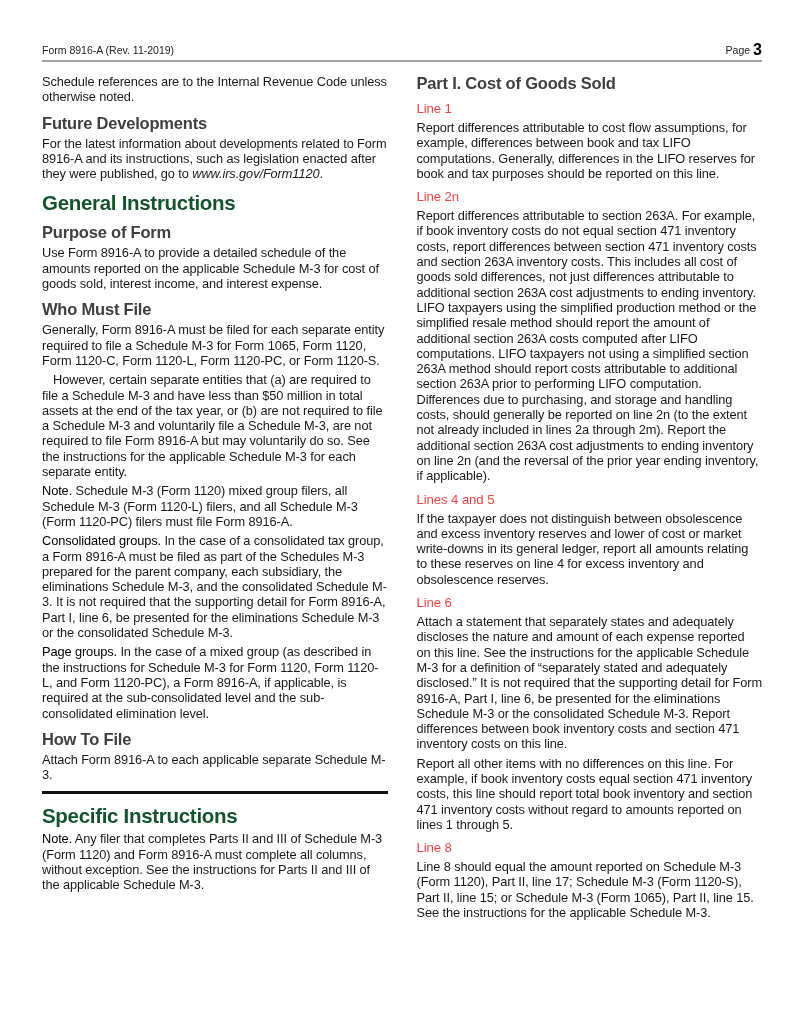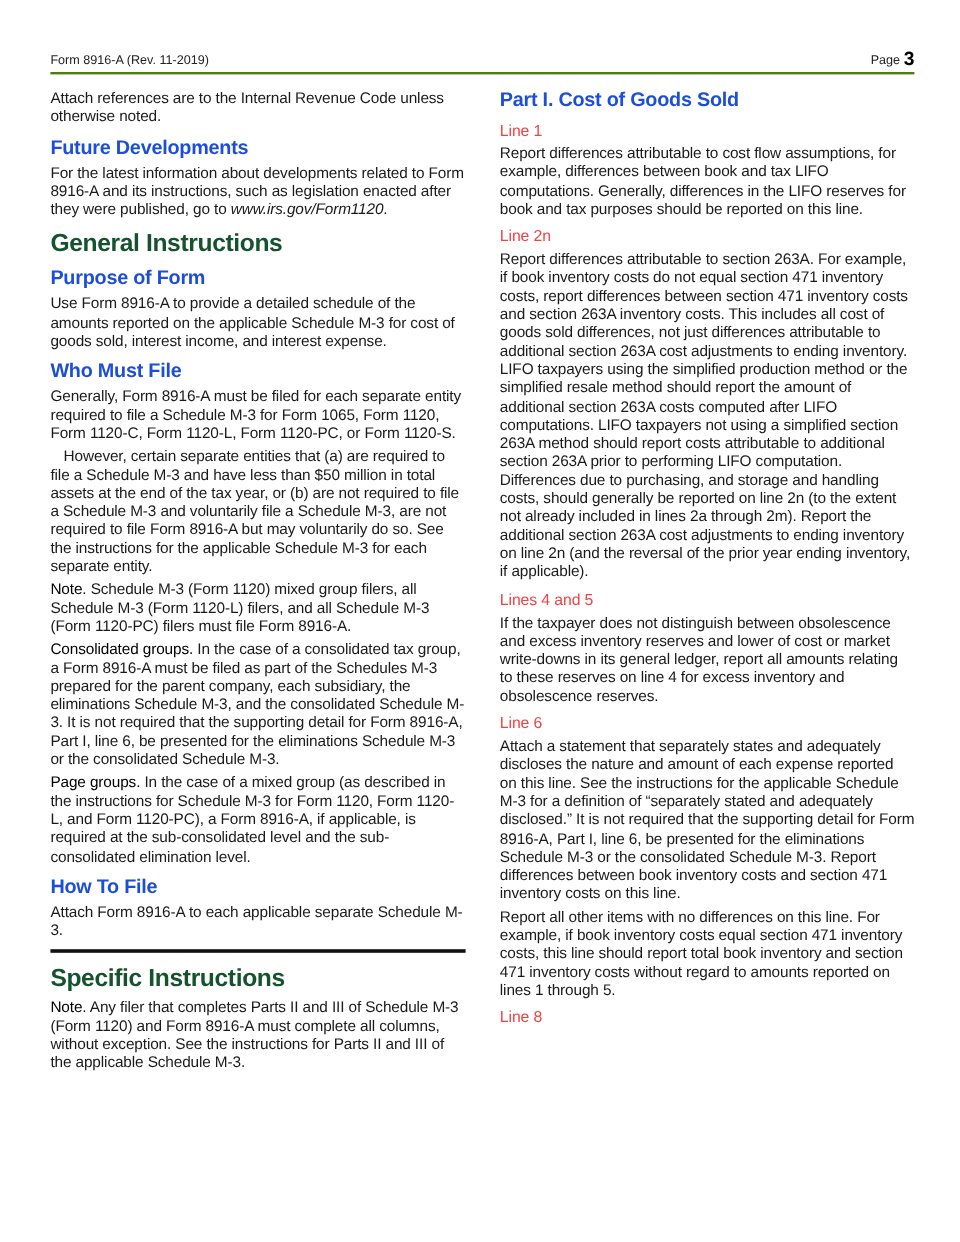--- a/index.html
+++ b/index.html
@@ -16,21 +16,21 @@
     width: 800px;
     height: 1035px;
     padding: 44px 38px 0 42px;
     background: #ffffff;
   }
   
   .doc-header {
     display: flex;
     justify-content: space-between;
     align-items: flex-end;
-    border-bottom: 2px solid #4d7c0f;
+    border-bottom: 2px solid #a3a3a3;
     padding-bottom: 4px;
   }
   .form-number {
     font-size: 10.5px;
     color: #222;
   }
   .page-indicator {
     font-size: 10.5px;
     color: #222;
     display: flex;
@@ -64,21 +64,21 @@
     font-weight: bold;
     letter-spacing: -0.3px;
     color: #14532d;
     margin: 11px 0 4px 0;
     line-height: 22px;
   }
   .h-med {
     font-size: 16.5px;
     font-weight: bold;
     letter-spacing: -0.2px;
-    color: #1d4ed8;
+    color: #404040;
     margin: 9px 0 3px 0;
     line-height: 19px;
   }
   .h-small {
     font-size: 13.2px;
     font-weight: normal;
     letter-spacing: -0.1px;
     color: #ef4444;
     margin: 8px 0 3px 0;
     line-height: 16px;
@@ -102,21 +102,21 @@
     <span class="page-indicator">
       <span>Page</span>
       <span class="page-number">3</span>
     </span>
   </div>
 
   <div class="columns">
 
     <div class="col">
 
-      <p class="body-text">Attach references are to the Internal Revenue Code unless otherwise noted.</p>
+      <p class="body-text">Schedule references are to the Internal Revenue Code unless otherwise noted.</p>
 
       <h2 class="h-med">Future Developments</h2>
       <p class="body-text"><span>For the latest information about developments related to Form 8916-A and its instructions, such as legislation enacted after they were published, go to </span><a href="#" class="url-link">www.irs.gov/Form1120</a><span>.</span></p>
 
       <h1 class="h-large">General Instructions</h1>
 
       <h2 class="h-med">Purpose of Form</h2>
       <p class="body-text">Use Form 8916-A to provide a detailed schedule of the amounts reported on the applicable Schedule M-3 for cost of goods sold, interest income, and interest expense.</p>
 
       <h2 class="h-med">Who Must File</h2>
@@ -151,17 +151,18 @@
 
       <h3 class="h-small">Lines 4 and 5</h3>
       <p class="body-text">If the taxpayer does not distinguish between obsolescence and excess inventory reserves and lower of cost or market write-downs in its general ledger, report all amounts relating to these reserves on line 4 for excess inventory and obsolescence reserves.</p>
 
       <h3 class="h-small">Line 6</h3>
       <p class="body-text">Attach a statement that separately states and adequately discloses the nature and amount of each expense reported on this line. See the instructions for the applicable Schedule M-3 for a definition of “separately stated and adequately disclosed.” It is not required that the supporting detail for Form 8916-A, Part I, line 6, be presented for the eliminations Schedule M-3 or the consolidated Schedule M-3. Report differences between book inventory costs and section 471 inventory costs on this line.</p>
 
       <p class="body-text">Report all other items with no differences on this line. For example, if book inventory costs equal section 471 inventory costs, this line should report total book inventory and section 471 inventory costs without regard to amounts reported on lines 1 through 5.</p>
 
       <h3 class="h-small">Line 8</h3>
+      <p class="body-text">Line 8 should equal the amount reported on Schedule M-3 (Form 1120), Part II, line 17; Schedule M-3 (Form 1120-S), Part II, line 15; or Schedule M-3 (Form 1065), Part II, line 15. See the instructions for the applicable Schedule M-3.</p>
 
     </div>
 
   </div>
 </div>
 
 </body></html>

